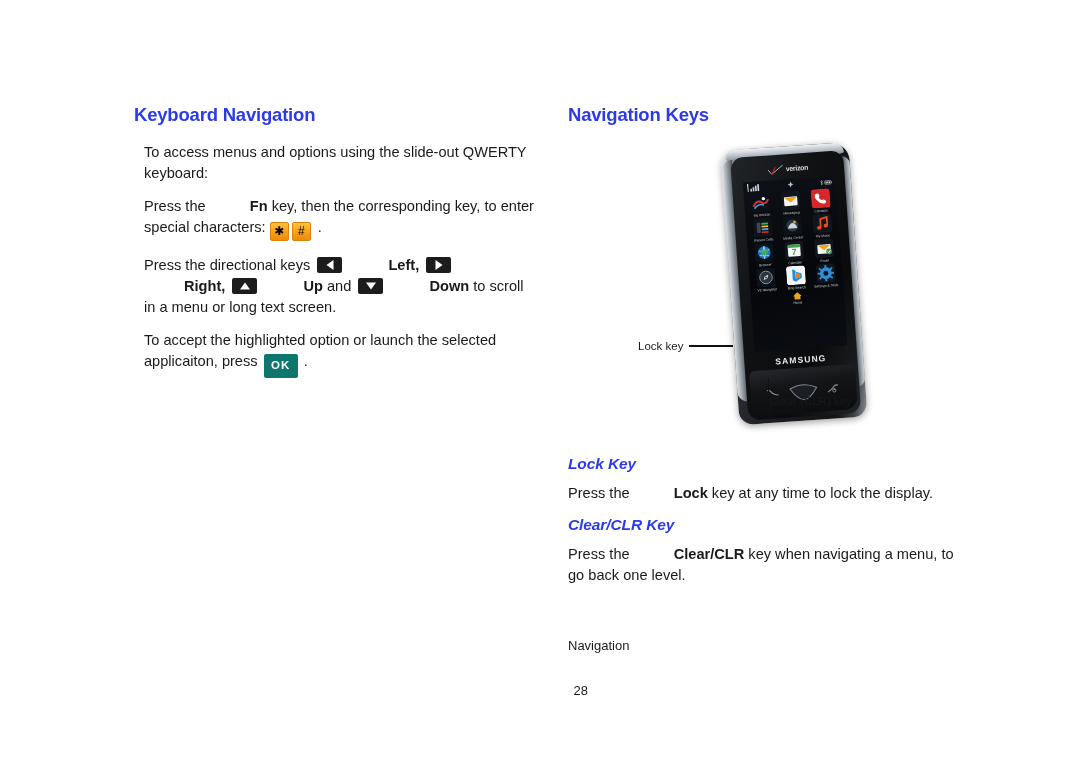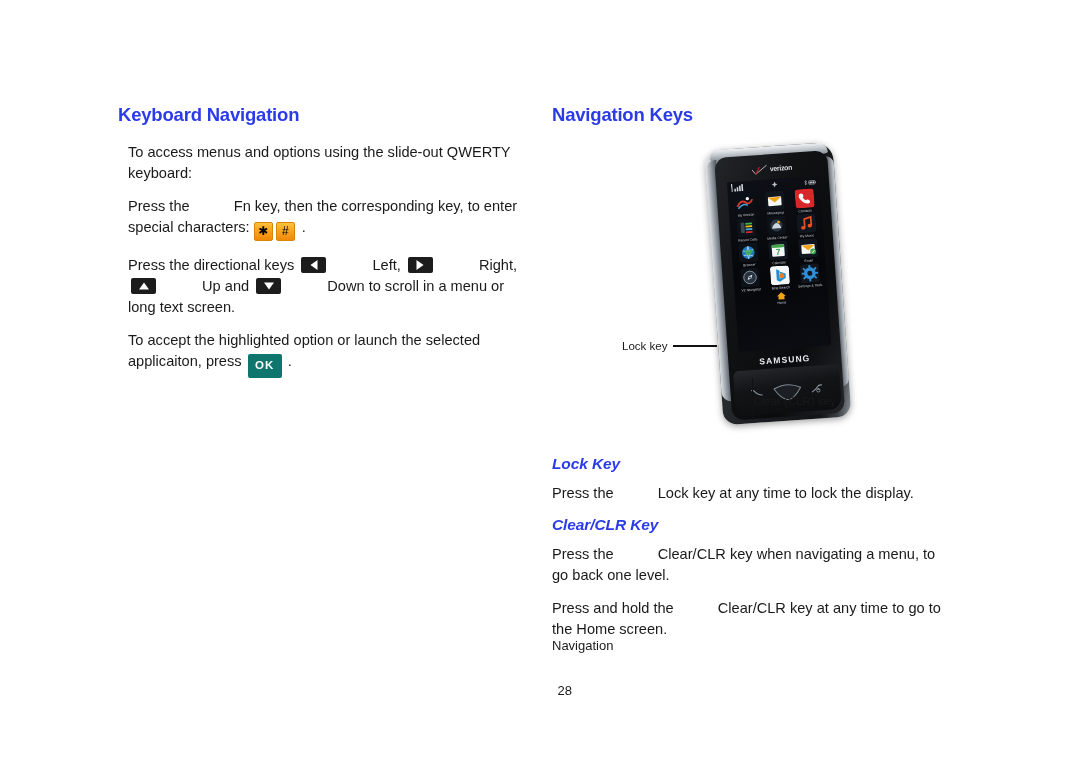--- a/index.html
+++ b/index.html
@@ -12,20 +12,21 @@
     height: 771px;
     position: relative;
     font-family: "Liberation Sans", sans-serif;
     color: #000000;
     overflow: hidden;
   }
 
   .page {
     position: absolute;
     inset: 0;
+    margin-left: 16px;
   }
 
   
   .col-left {
     position: absolute;
     left: 118px;
     top: 104px;
     width: 400px;
   }
   .col-right {
@@ -53,21 +54,21 @@
   }
 
   
   p.body {
     font-size: 14.6px;
     line-height: 21px;
     margin: 0 0 12px 0;
     color: #1a1a1a;
   }
   .col-left p.body { margin-left: 10px; }
-  p.body b { font-weight: normal; padding-left: 40px; }
+  p.body b { font-weight: bold; padding-left: 40px; }
 
   .tight { margin-bottom: 10px; }
 
   
   .key-num {
     display: inline-block;
     width: 17px;
     height: 17px;
     line-height: 17px;
     text-align: center;
@@ -655,25 +656,20 @@
     </p>
 
     <h2 class="sub-title">Clear/CLR Key</h2>
 
     <p class="body">
       <span>Press the</span>
       <b>Clear/CLR</b>
       <span>key when navigating a menu, to go back one level.</span>
     </p>
 
-    <p class="body">
-      <span>Press and hold the</span>
-      <b>Clear/CLR</b>
-      <span>key at any time to go to the Home screen.</span>
-    </p>
   </div>
 
   <div class="footer">
     <span>Navigation</span>
     <span class="page-num">28</span>
   </div>
 
 </div>
 
 </body></html>

